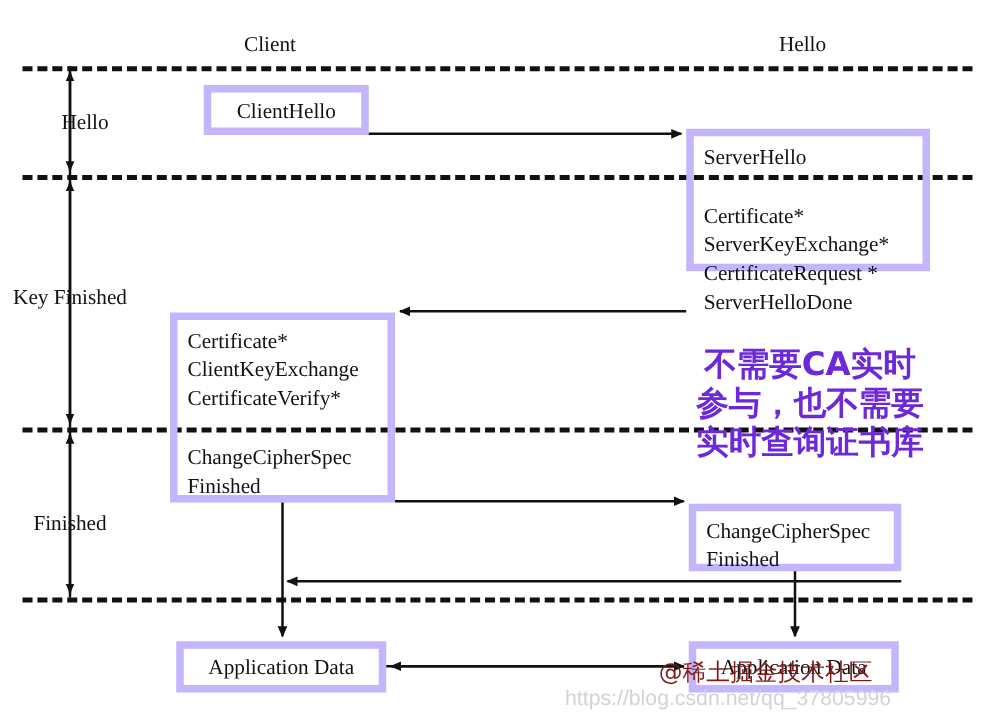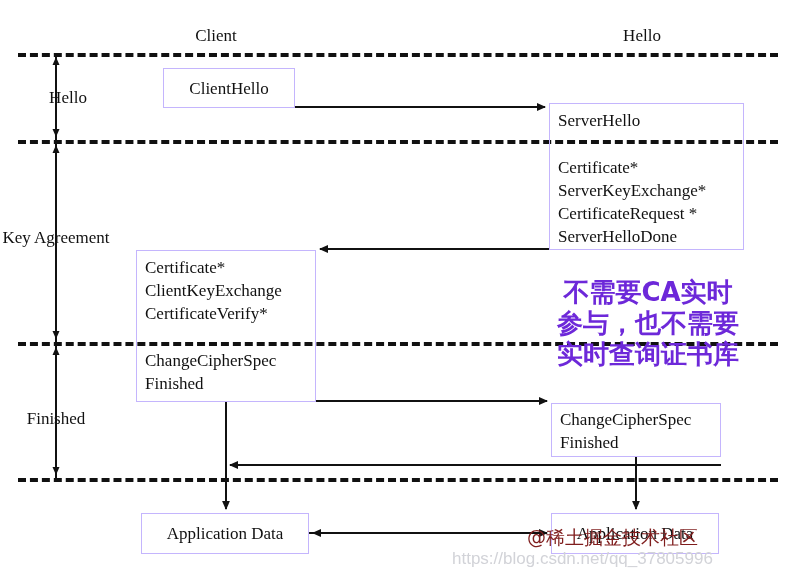--- a/index.html
+++ b/index.html
@@ -6,21 +6,21 @@
   body{width:794px;height:582px;overflow:hidden;
        font-family:"Liberation Serif","DejaVu Serif",serif;}
   #stage{position:relative;width:794px;height:582px;background:#fff;}
 
   .lbl{position:absolute;font-size:17px;color:#111;white-space:nowrap;}
   .lbl-center{transform:translateX(-50%);}
 
   .phase{position:absolute;font-size:17px;color:#111;text-align:center;
          line-height:1.15;transform:translateX(-50%);}
 
-  .box{position:absolute;border:1px solid #c4b5fd;background:transparent;
+  .box{position:absolute;border:6px solid #c4b5fd;background:transparent;
        box-sizing:border-box;}
   .box .txt{position:absolute;left:8px;top:4px;font-size:17px;color:#111;
             line-height:23px;white-space:pre;}
   .box.ctr{display:flex;align-items:center;justify-content:center;}
   .box.ctr .txt{position:static;font-size:17px;}
 
   .dash{position:absolute;height:0;border-top:4px dashed #111;}
 
   .red{position:absolute;color:#6d28d9;font-weight:bold;font-size:26px;
        line-height:31px;text-align:center;transform:translateX(-50%);
@@ -41,28 +41,28 @@
   <div class="lbl lbl-center" style="left:216px;top:26px;">Client</div>
   <div class="lbl lbl-center" style="left:642px;top:26px;">Hello</div>
 
   <div class="dash" style="left:18px;top:53px;width:760px;"></div>
   <div class="dash" style="left:18px;top:140px;width:760px;"></div>
   <div class="dash" style="left:18px;top:342px;width:760px;"></div>
   <div class="dash" style="left:18px;top:478px;width:760px;"></div>
 
   <div class="phase" style="left:68px;top:88px;">Hello</div>
   <div class="phase" style="left:56px;top:228px;">Key
-Agreement</div>
+Finished</div>
   <div class="phase" style="left:56px;top:409px;">Finished</div>
 
   <div class="box ctr" style="left:163px;top:68px;width:132px;height:40px;">
     <span class="txt">ClientHello</span>
   </div>
 
-  <div class="box" style="left:549px;top:103px;width:195px;height:147px;">
+  <div class="box" style="left:549px;top:103px;width:195px;height:114px;">
     <span class="txt" style="top:5px;">ServerHello</span>
     <span class="txt" style="top:52px;">Certificate*
 ServerKeyExchange*
 CertificateRequest *
 ServerHelloDone</span>
   </div>
 
   <div class="box" style="left:136px;top:250px;width:180px;height:152px;">
     <span class="txt" style="top:5px;">Certificate*
 ClientKeyExchange

